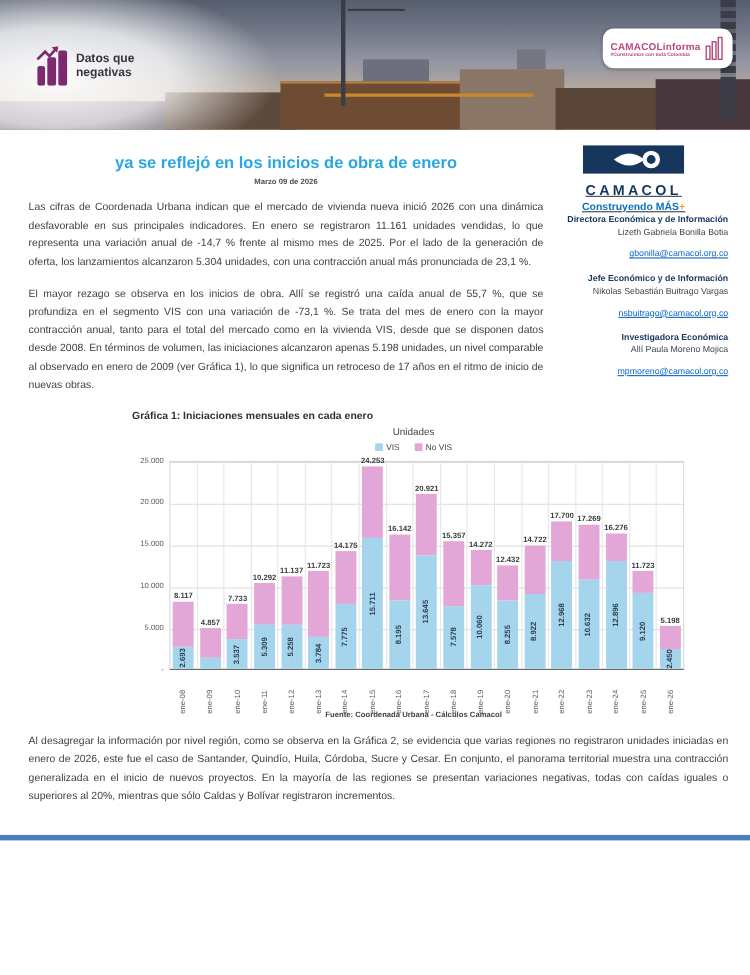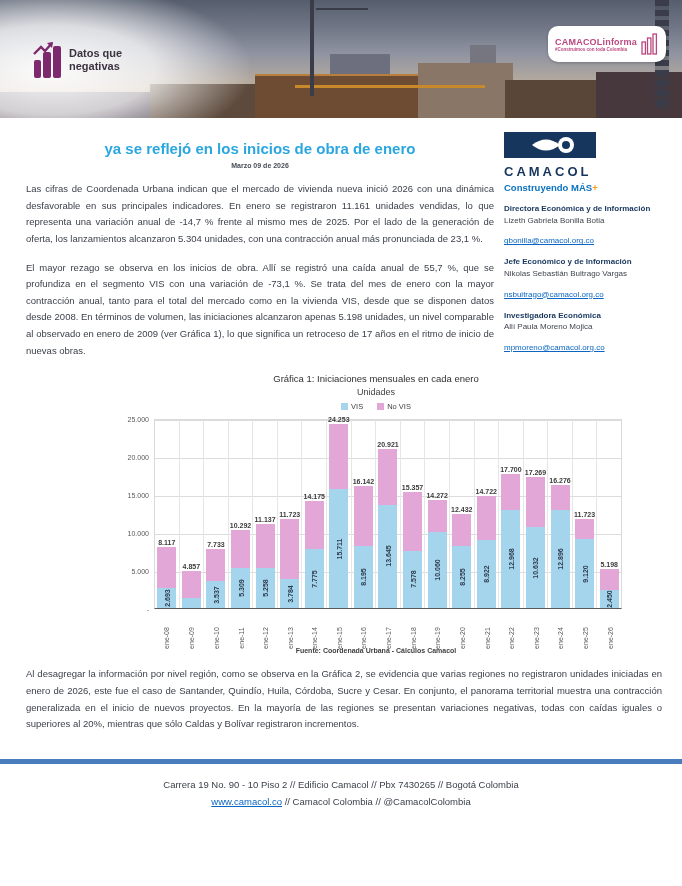--- a/index.html
+++ b/index.html
@@ -42,35 +42,35 @@
     position:absolute; right:16px; top:26px; width:118px; height:36px;
     background:#ffffff; border-radius:10px; box-shadow:0 1px 3px rgba(0,0,0,.25);
     display:flex; align-items:center; justify-content:center; gap:4px;
   }
   .badge-txt { text-align:left; }
   .badge-title { font-size:9px; font-weight:800; color:#b9487f; letter-spacing:.2px; }
   .badge-tag { font-size:4.5px; font-weight:700; color:#b9487f; }
   
   .main { padding: 14px 20px 0 26px; }
   .sidebar { float:right; width:158px; margin-left:10px; }
-  .logo-wrap { text-align:left; padding-right:14px; }
+  .logo-wrap { text-align:center; padding-right:14px;text-decoration:underline; }
   .camacol-word { font-size:13px; font-weight:700; letter-spacing:3px; color:#17365d; margin-top:2px; }
   .slogan { font-size:9.5px; font-weight:800; color:#0b72c0; margin-top:3px; }
   .slogan .plus { color:#f59b20; }
-  .contacts { margin-top:10px; text-align:left; }
+  .contacts { text-align:right; }
   .contact { margin-bottom:7px; line-height:1.45; }
   .role { font-size:8px; font-weight:700; color:#17365d; }
   .cname { font-size:8px; color:#40454e; }
   .cemail { font-size:8px; color:#0a66c2; text-decoration:underline; display:inline-block; }
   h1.title { font-size:15px; font-weight:700; color:#2aa7e0; text-align:center; line-height:1.4; margin-top:6px; }
   .date { text-align:center; font-size:7px; font-weight:700; color:#474c55; margin-top:3px; }
   p.body-p { font-size:9.5px; line-height:1.75; text-align:justify; color:#3c414b; margin-top:12px; }
   
   .chart { width:512px; margin: 14px 0 0 94px; }
-  .chart-title { text-align:center; font-size:9.5px; font-weight:400; color:#2f2f2f; }
+  .chart-title { font-size:9.5px; font-weight:700; color:#2f2f2f; }
   .chart-sub { text-align:center; font-size:9px; color:#3f3f3f; margin-top:3px; }
   .legend { display:flex; justify-content:center; gap:14px; margin-top:5px; font-size:7.5px; color:#3f3f3f; }
   .legend-item { display:flex; align-items:center; gap:3px; }
   .sq { width:7px; height:7px; display:inline-block; }
   .plot-row { display:flex; margin-top:8px; }
   .yaxis { position:relative; width:34px; height:190px; flex:none; }
   .yaxis span { position:absolute; right:5px; transform:translateY(-50%); font-size:7px; color:#595959; white-space:nowrap; }
   .plot {
     position:relative; width:468px; height:190px; flex:none;
     border:1px solid #d9d9d9; border-bottom:1.5px solid #595959;
@@ -444,17 +444,13 @@
         </div>
       </div>
     <div class="source">Fuente: Coordenada Urbana - Cálculos Camacol</div>
   </div>
 
   <p class="body-p p3">Al desagregar la información por nivel región, como se observa en la Gráfica 2, se evidencia que varias regiones no registraron unidades iniciadas en enero de 2026, este fue el caso de Santander, Quindío, Huila, Córdoba, Sucre y Cesar. En conjunto, el panorama territorial muestra una contracción generalizada en el inicio de nuevos proyectos. En la mayoría de las regiones se presentan variaciones negativas, todas con caídas iguales o superiores al 20%, mientras que sólo Caldas y Bolívar registraron incrementos.</p>
 </div>
 
 <div class="footer">
   <div class="footer-bar"></div>
-  <div class="footer-lines">
-    <div>Carrera 19 No. 90 - 10 Piso 2  //  Edificio Camacol  //  Pbx 7430265  //  Bogotá Colombia</div>
-    <div><a href="#" class="flink">www.camacol.co</a><span> // Camacol Colombia  //  @CamacolColombia</span></div>
-  </div>
 </div>
 
 </body></html>

